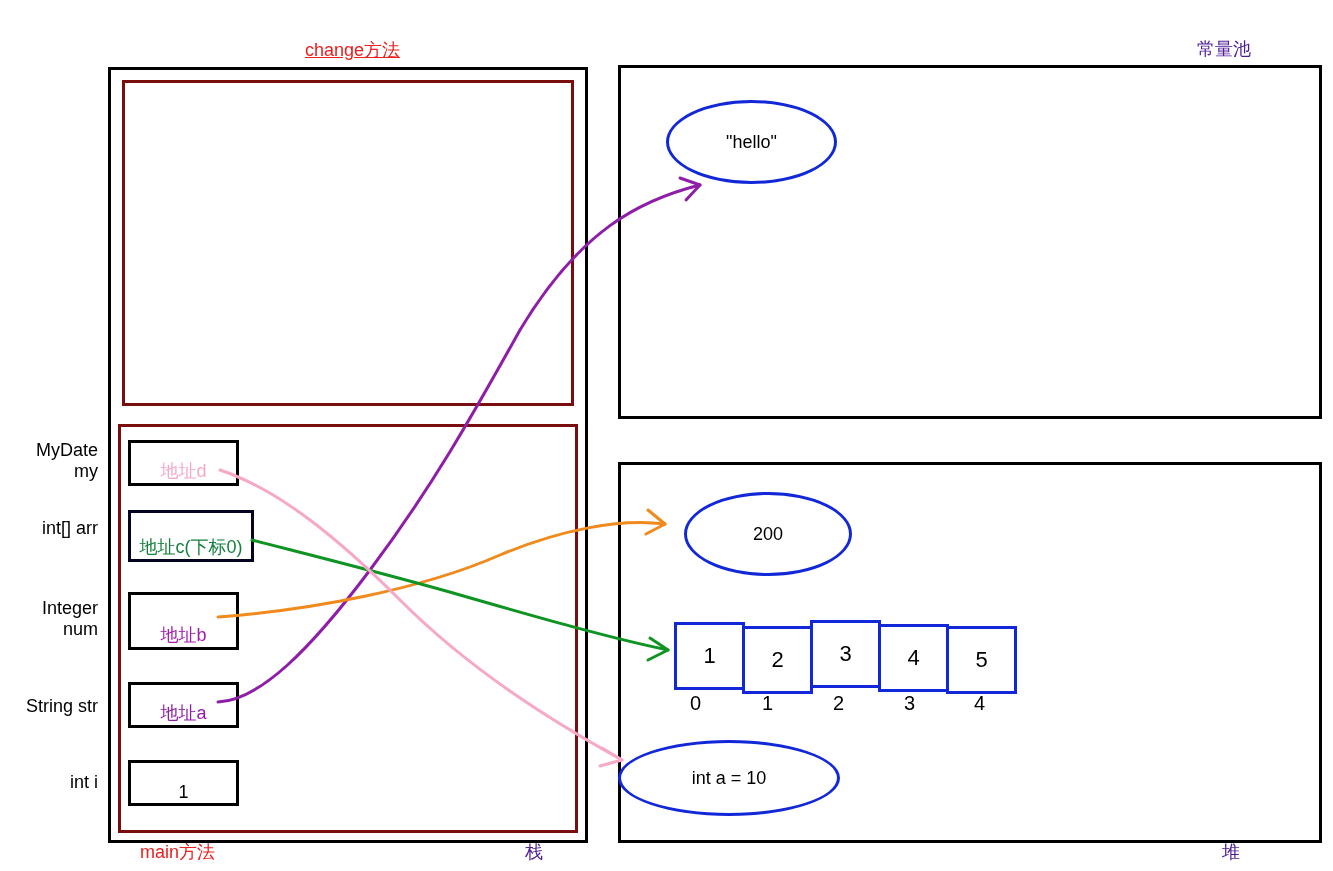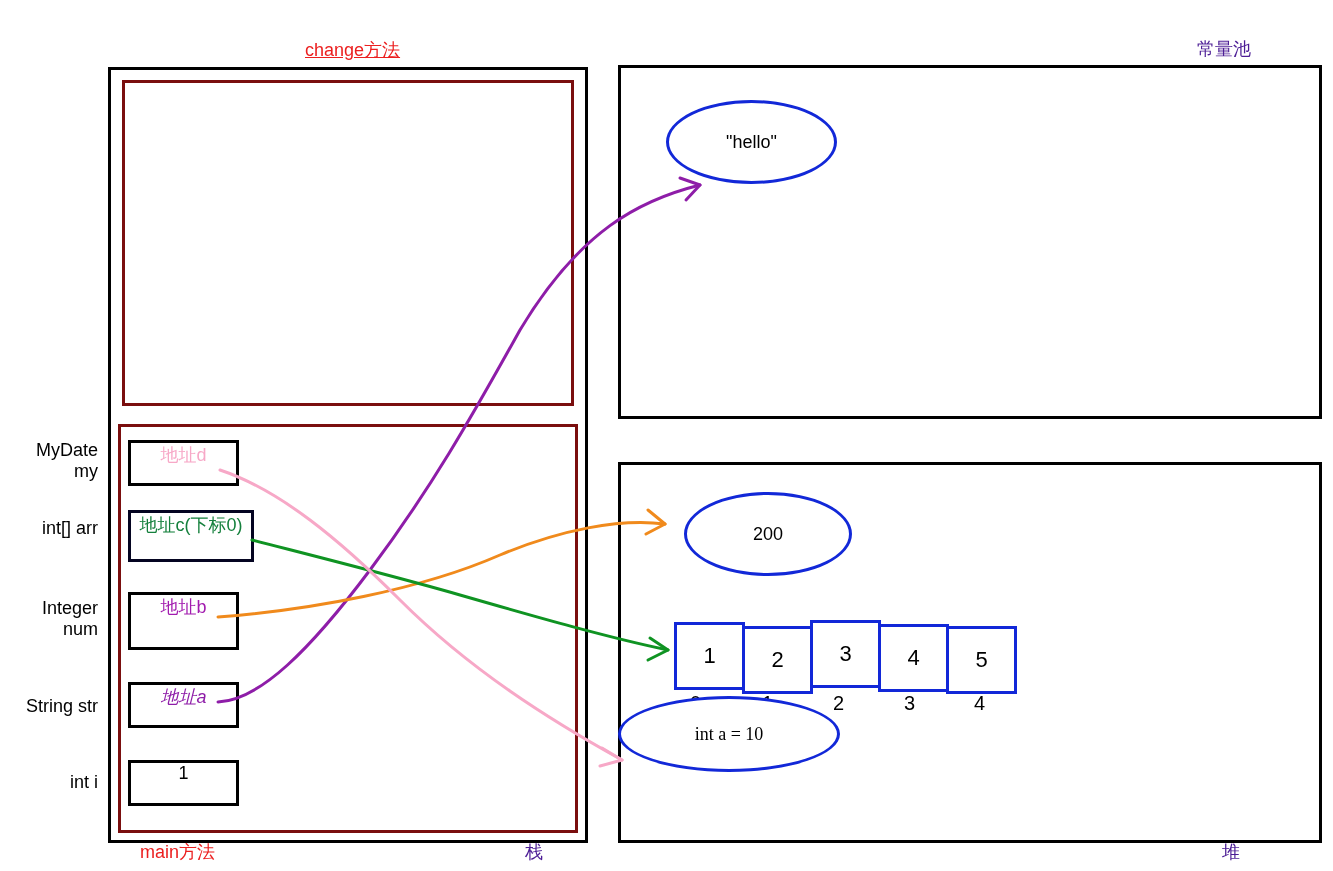--- a/index.html
+++ b/index.html
@@ -17,21 +17,21 @@
   .outer-box {
     border: 3px solid #000;
   }
   .maroon-box {
     border: 3px solid #7a0e0e;
   }
   .var-box {
     border: 3px solid #000;
     background: #fff;
     display: flex;
-    align-items: flex-start;
+    align-items: flex-end;
     justify-content: center;
     text-align: center;
   }
   .label-red { color: #ec1f1f; }
   .label-blue { color: #4c1d95; }
   .label-text { position: absolute; text-align: right; }
   .blue-ellipse {
     border: 3px solid #1228d8;
     border-radius: 50%;
     background: #fff;
@@ -95,21 +95,21 @@
 <div class="abs label-text" style="left:8px; top:598px; width:90px;">
   <div>Integer</div>
   <div>num</div>
 </div>
 <div class="abs var-box" style="left:128px; top:592px; width:105px; height:52px;">
   <span style="color: #a21caf;">地址b</span>
 </div>
 
 <div class="abs label-text" style="left:8px; top:696px; width:90px;">String str</div>
 <div class="abs var-box" style="left:128px; top:682px; width:105px; height:40px;">
-  <span style="color: rgb(142, 29, 168); font-style: italic;">地址a</span>
+  <span style="color: rgb(142, 29, 168);">地址a</span>
 </div>
 
 <div class="abs label-text" style="left:8px; top:772px; width:90px;">int i</div>
 <div class="abs var-box" style="left:128px; top:760px; width:105px; height:40px;">
   <span style="color: rgb(0, 0, 0);">1</span>
 </div>
 
 <div class="abs outer-box" style="left:618px; top:65px; width:698px; height:348px;"></div>
 <div class="abs label-blue" style="left:1197px; top:37px;">常量池</div>
 
@@ -139,21 +139,21 @@
 <div class="abs arr-cell" style="left:946px; top:626px; width:65px; height:62px;">
   <span>5</span>
 </div>
 
 <div class="abs arr-idx" style="left:690px; top:692px;">0</div>
 <div class="abs arr-idx" style="left:762px; top:692px;">1</div>
 <div class="abs arr-idx" style="left:833px; top:692px;">2</div>
 <div class="abs arr-idx" style="left:904px; top:692px;">3</div>
 <div class="abs arr-idx" style="left:974px; top:692px;">4</div>
 
-<div class="abs blue-ellipse" style="left:618px; top:696px; width:216px; height:70px;font-family:Liberation Serif, serif;">
+<div class="abs blue-ellipse" style="left:618px; top:740px; width:216px; height:70px;">
   <span>int a = 10</span>
 </div>
 
 <svg class="overlay" viewBox="0 0 1333 871">
   <defs></defs>
 
   <g>
     <path d="M 218 702 C 260 700, 310 650, 370 570 C 430 490, 470 420, 520 330 C 580 230, 640 200, 700 185" stroke="#8e1da8" stroke-width="3" fill="none" stroke-linecap="round"></path>
     <path d="M 700 185 L 686 200 M 700 185 L 680 178" stroke="#8e1da8" stroke-width="3" fill="none" stroke-linecap="round"></path>
   </g>

